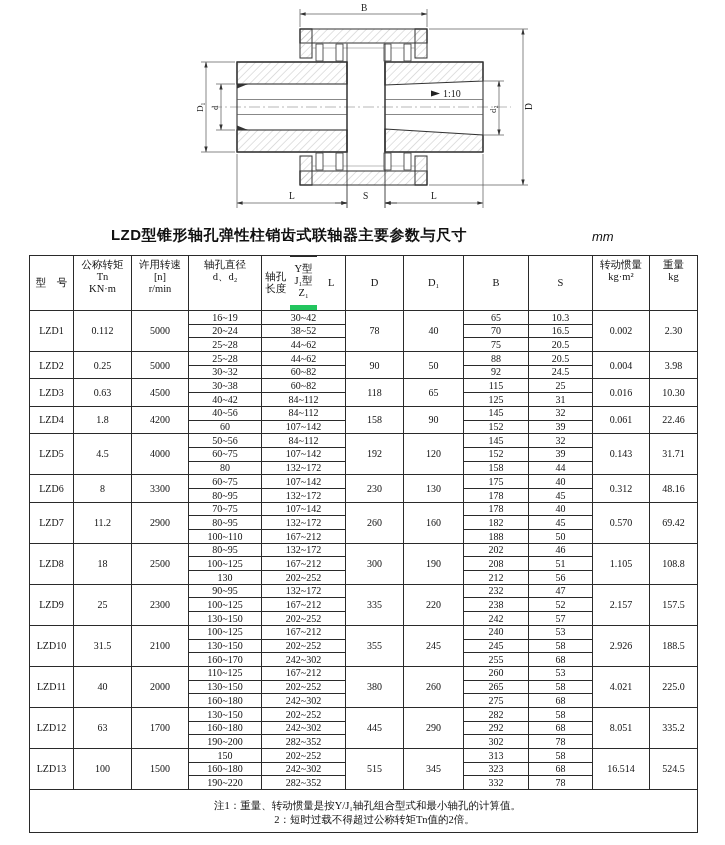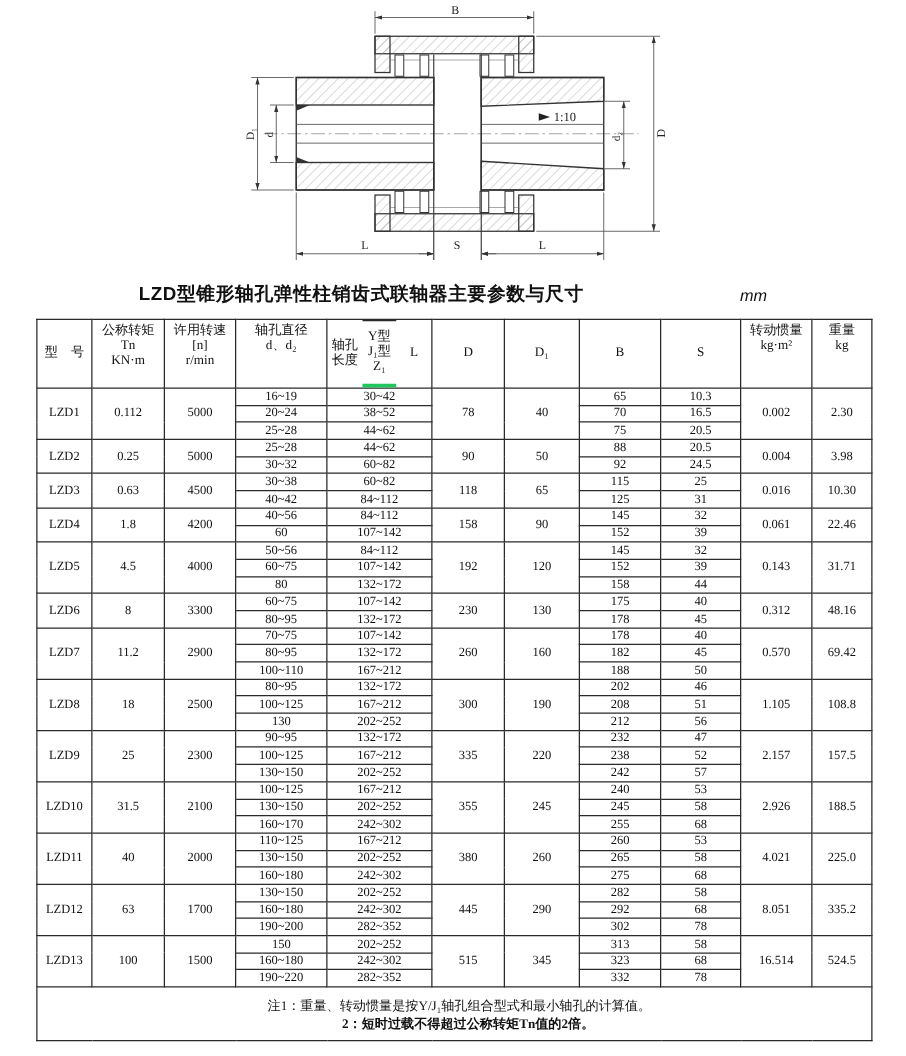--- a/index.html
+++ b/index.html
@@ -16,25 +16,25 @@
   
   #spec-table{position:absolute;left:29px;top:255px;width:668px;border-collapse:collapse;
               table-layout:fixed;font-size:10px;color:#111;}
   #spec-table td,#spec-table th{border:1px solid #2a2a2a;text-align:center;vertical-align:middle;
               padding:0;font-weight:normal;line-height:1.15;}
   #spec-table thead th{height:52px;font-size:10.5px;}
   #spec-table tbody td{height:12.7px;}
   .stack2{display:flex;flex-direction:column;justify-content:flex-start;height:48px;padding:2px 0;}
   .stack3{display:flex;flex-direction:row;height:54px;}
   .stack3 div{flex:1;display:flex;align-items:center;justify-content:center;}
-  .stack3 div:nth-child(2){border-top:1px solid #2a2a2a;border-bottom:3px solid #22c55e;}
+  .stack3 div:nth-child(2){border-top:1px solid #2a2a2a;border-bottom:5px solid #22c55e;}
   .mid{display:flex;align-items:center;justify-content:center;height:100%;}
   #notes-cell{text-align:left;height:42px;font-size:10.5px;}
   #notes-cell .note1{padding:3px 0 0 8px;}
-  #notes-cell .note2{padding:2px 0 0 22px;font-weight:bold;}
+  #notes-cell .note2{padding:2px 0 0 22px;}
 </style>
 </head>
 <body>
 
 <div id="page">
 
   <svg id="drawing" viewBox="0 0 430 218" xmlns="http://www.w3.org/2000/svg">
     <defs>
       <pattern id="h" width="5.5" height="5.5" patternUnits="userSpaceOnUse" patternTransform="rotate(45)">
         <line x1="0" y1="0" x2="0" y2="5.5" stroke="#9a9a9a" stroke-width="0.6"></line>

